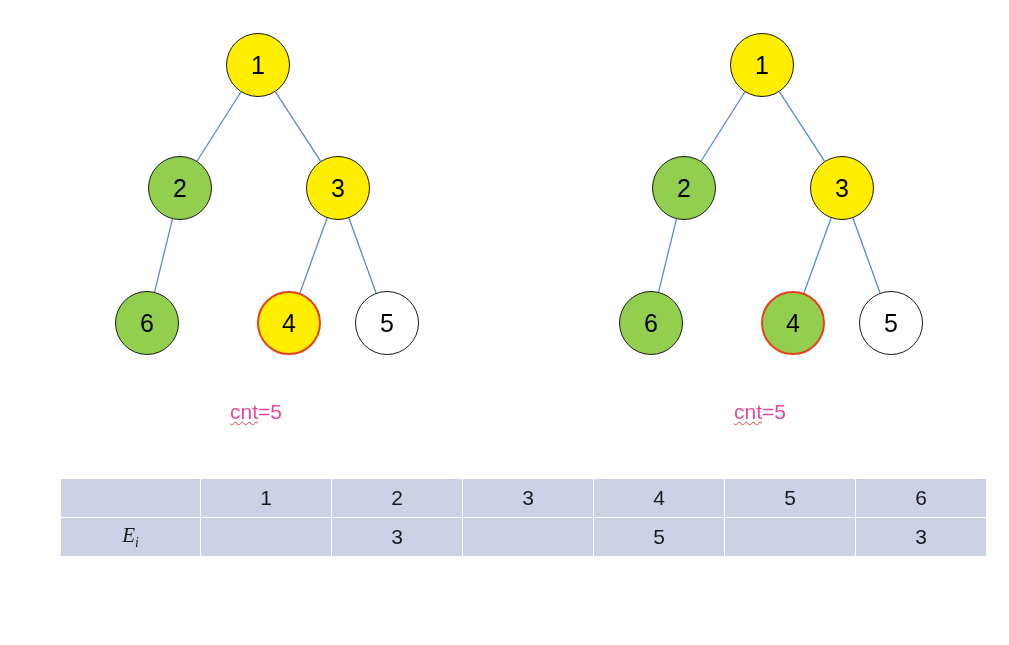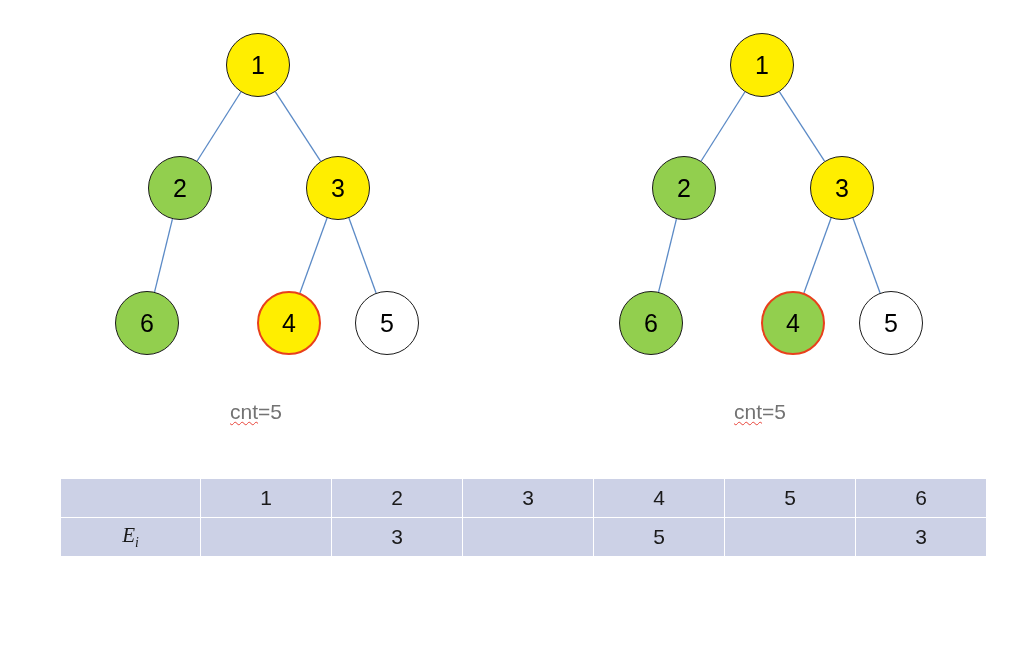--- a/index.html
+++ b/index.html
@@ -36,21 +36,21 @@
     justify-content: center;
     font-family: "Liberation Sans", sans-serif;
     font-size: 25px;
     color: #000000;
     line-height: 1;
   }
   .cnt-label {
     position: absolute;
     font-family: "Liberation Sans", sans-serif;
     font-size: 21px;
-    color: #737373;
+    color: #ec4899;
     white-space: nowrap;
   }
   .cnt-label .squiggle {
     text-decoration: underline;
     text-decoration-color: #e8443a;
     text-decoration-style: wavy;
     text-decoration-thickness: 1px;
     text-underline-offset: 2px;
   }
   .data-table {

